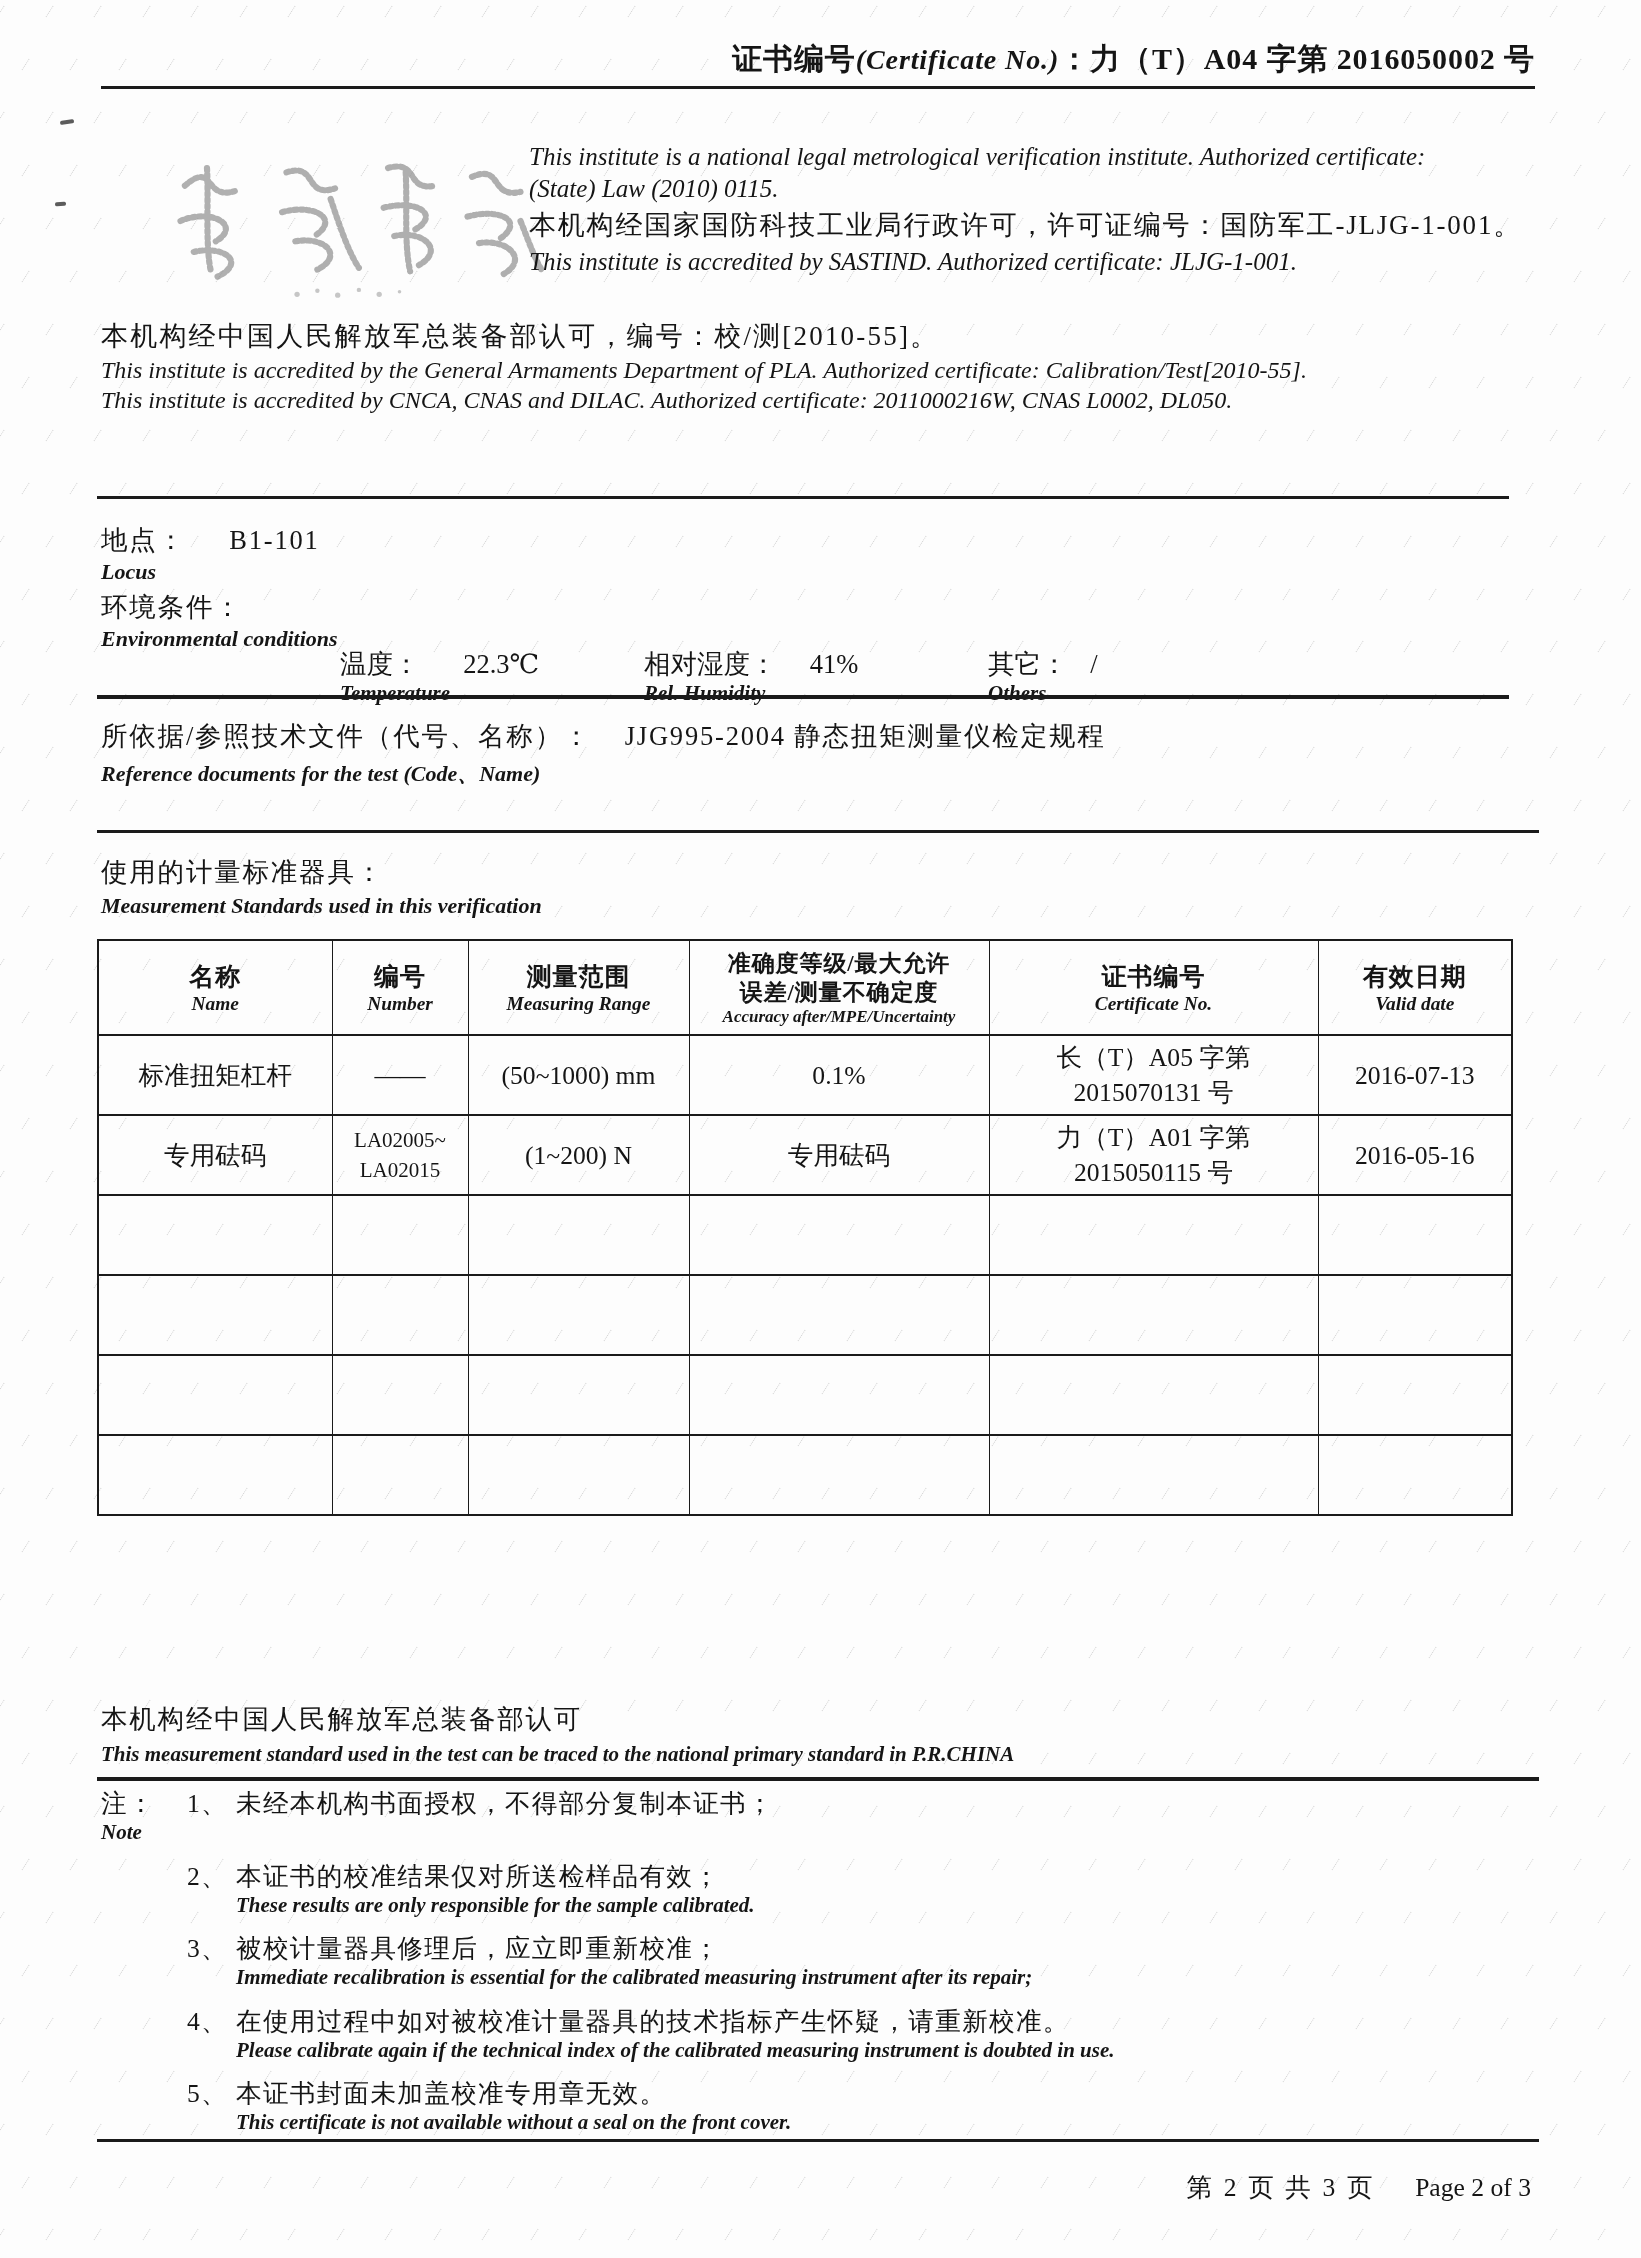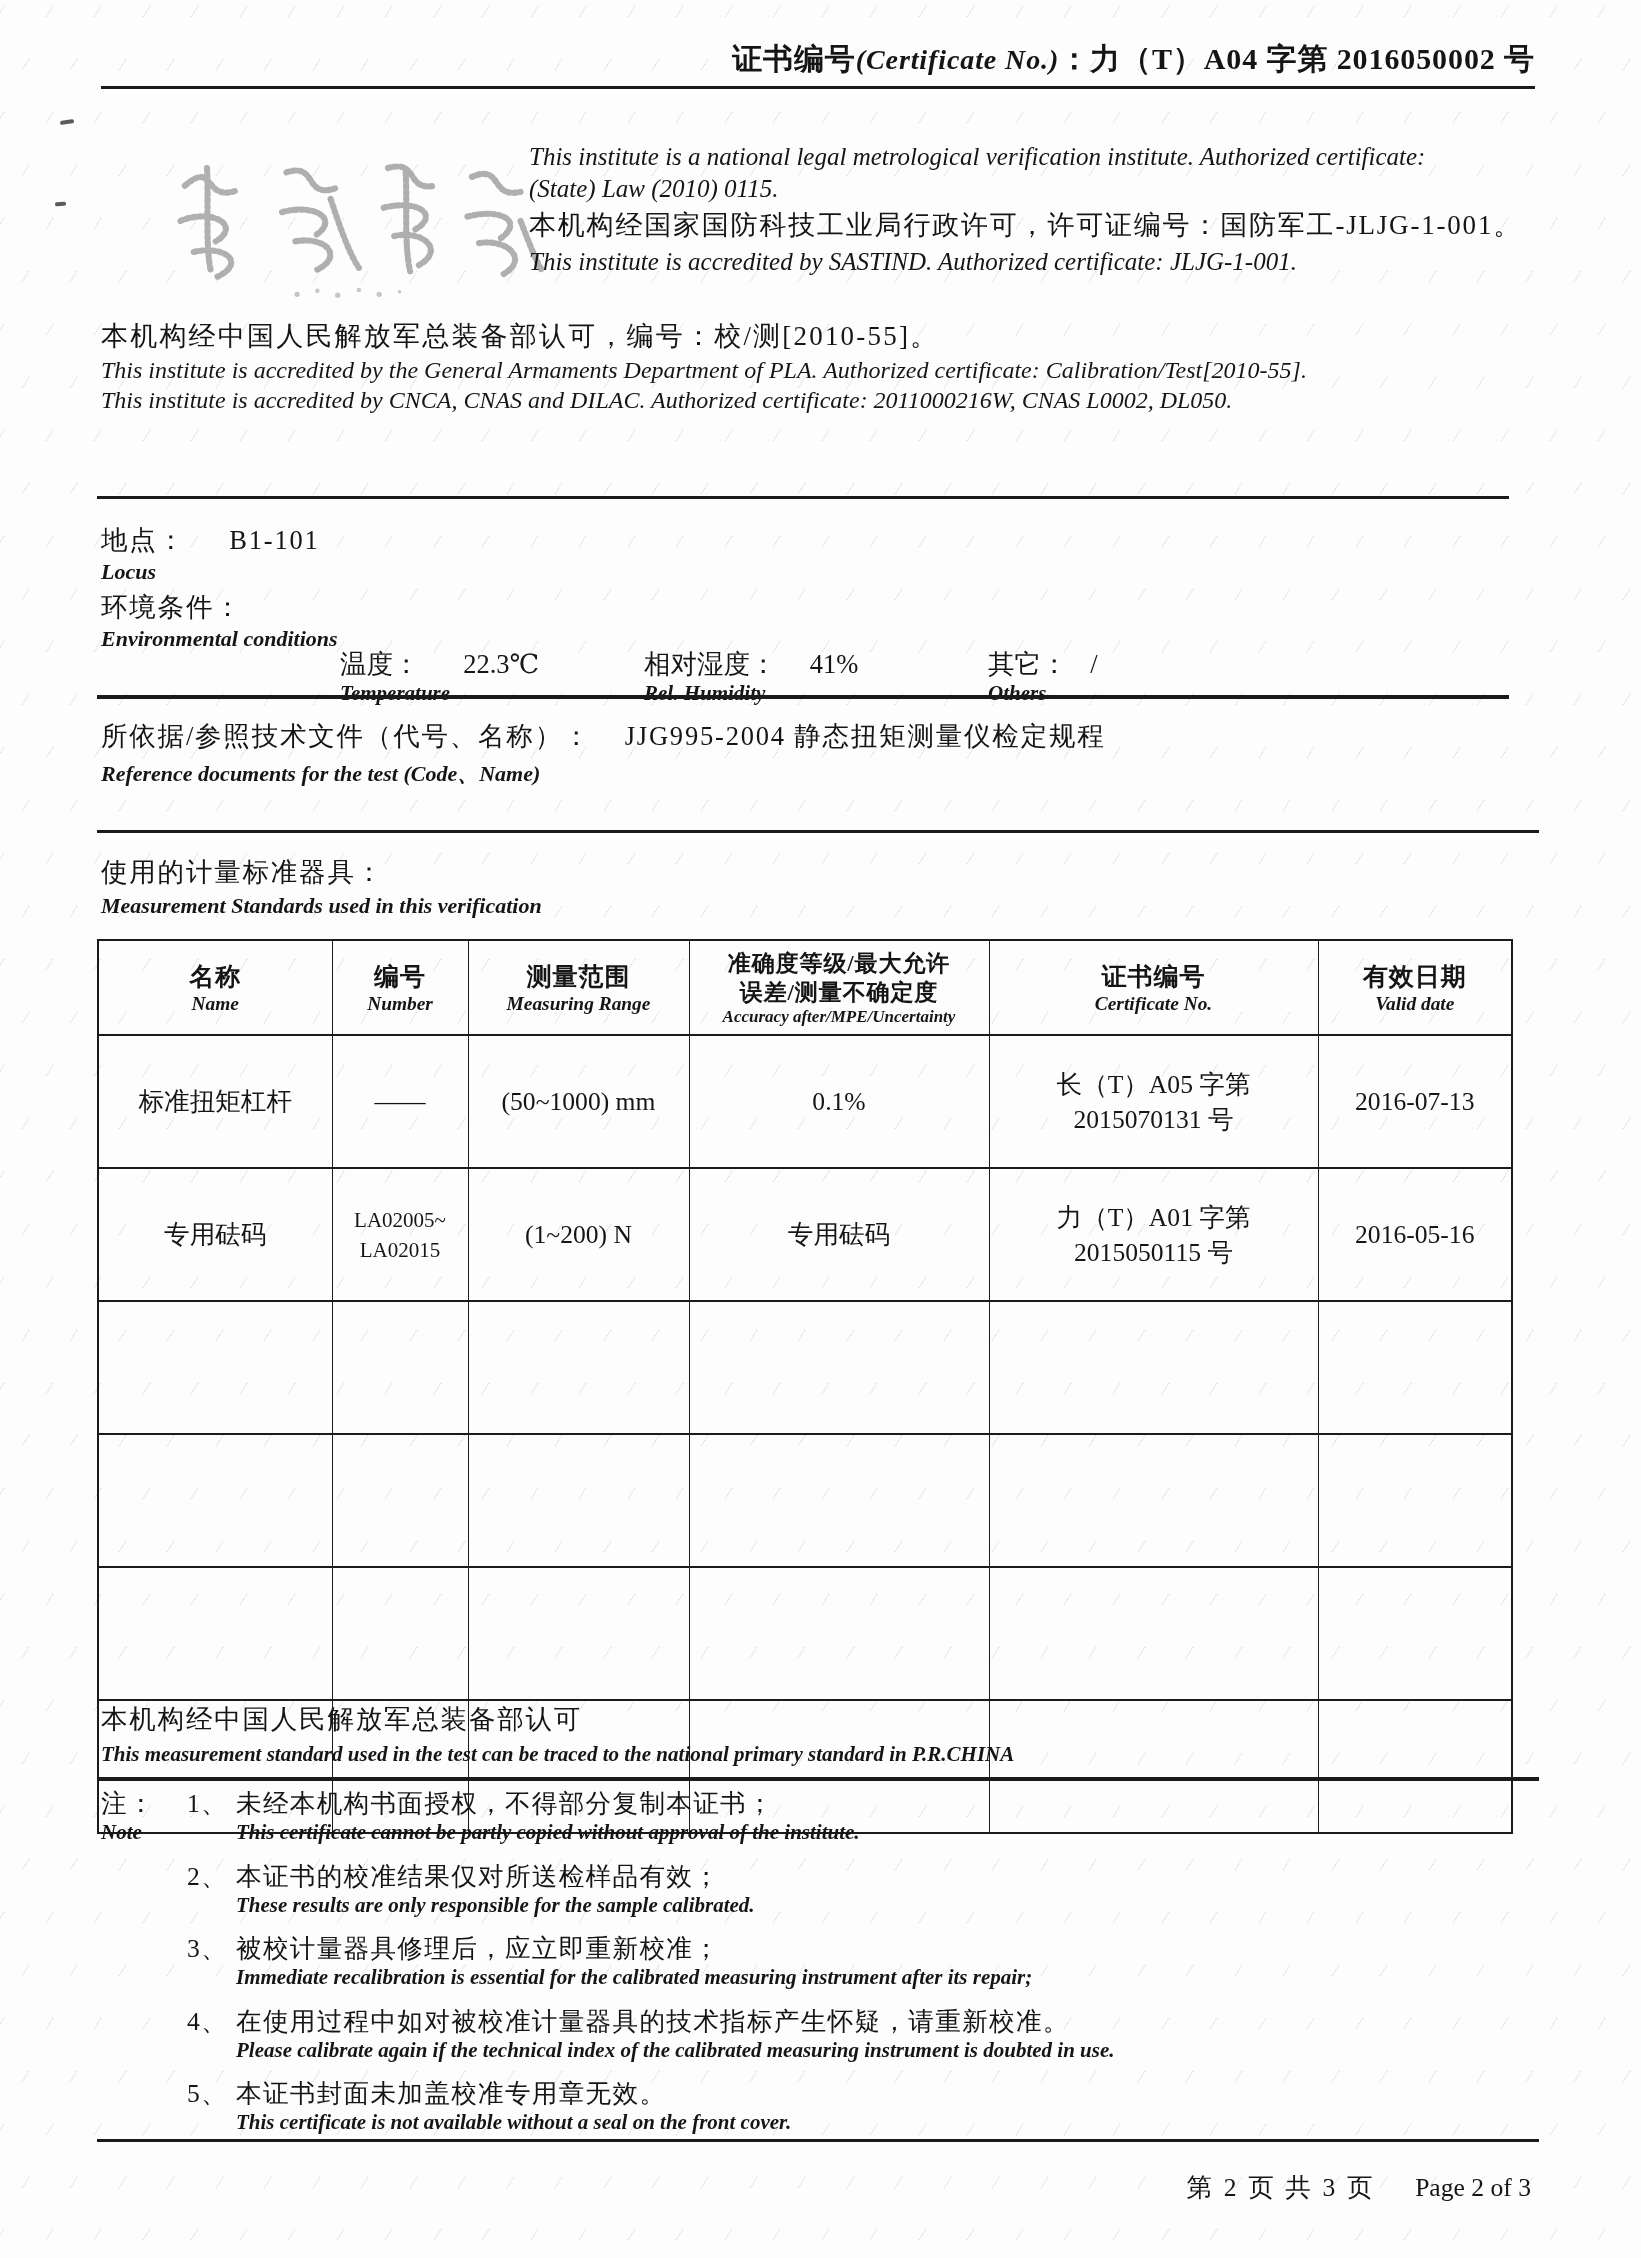--- a/index.html
+++ b/index.html
@@ -38,21 +38,21 @@
   .env-val  { font-size:26.5px; white-space:nowrap; }
   
   table.std { position:absolute; left:97px; top:939px; width:1414px; z-index:2;
               border-collapse:collapse; table-layout:fixed; }
   table.std th, table.std td {
     border-left:1.8px solid #1b1b1b; border-top:2.6px solid #1b1b1b;
     text-align:center; vertical-align:middle; padding:0 5.3px; overflow:hidden;
   }
   table.std { border:2.6px solid #1b1b1b; }
   table.std tr.hd  { height:95px; }
-  table.std tr.row { height:133px; }
+  table.std tr.row { height:80px; }
   .th-zh { font-size:25px; letter-spacing:0.9px; }
   .th-zh.sm { font-size:23px; line-height:29px; }
   .th-en { font-size:19.4px; font-style:italic; font-weight:bold; }
   .th-en.sm { font-size:17px; }
   td.cell { font-size:25.6px; line-height:35px; }
   td.cell.sm { font-size:21px; line-height:30px; }
   
   .notes { left:101px; top:1789px; width:1442px; }
   .note-row { display:grid; grid-template-columns:86px 49px 1fr; margin-bottom:16px; }
   .note-zh { font-size:25.6px; line-height:30px; letter-spacing:1.3px; }
@@ -1708,21 +1708,20 @@
 
   <div class="hr" style="left:97px; top:1777px; width:1442px; height:3.5px;"></div>
 
   <div class="abs notes">
     <div class="note-row">
       <span class="note-zh zh">注：</span>
       <span class="note-zh zh">1、</span>
       <span class="note-zh zh">未经本机构书面授权，不得部分复制本证书；</span>
       <span class="note-en">Note</span>
       <span></span>
-      <span class="note-en">This certificate cannot be partly copied without approval of the institute.</span>
     </div>
     <div class="note-row">
       <span></span>
       <span class="note-zh zh">2、</span>
       <span class="note-zh zh">本证书的校准结果仅对所送检样品有效；</span>
       <span></span>
         <span></span>
       <span class="note-en">These results are only responsible for the sample calibrated.</span>
     </div>
     <div class="note-row">

